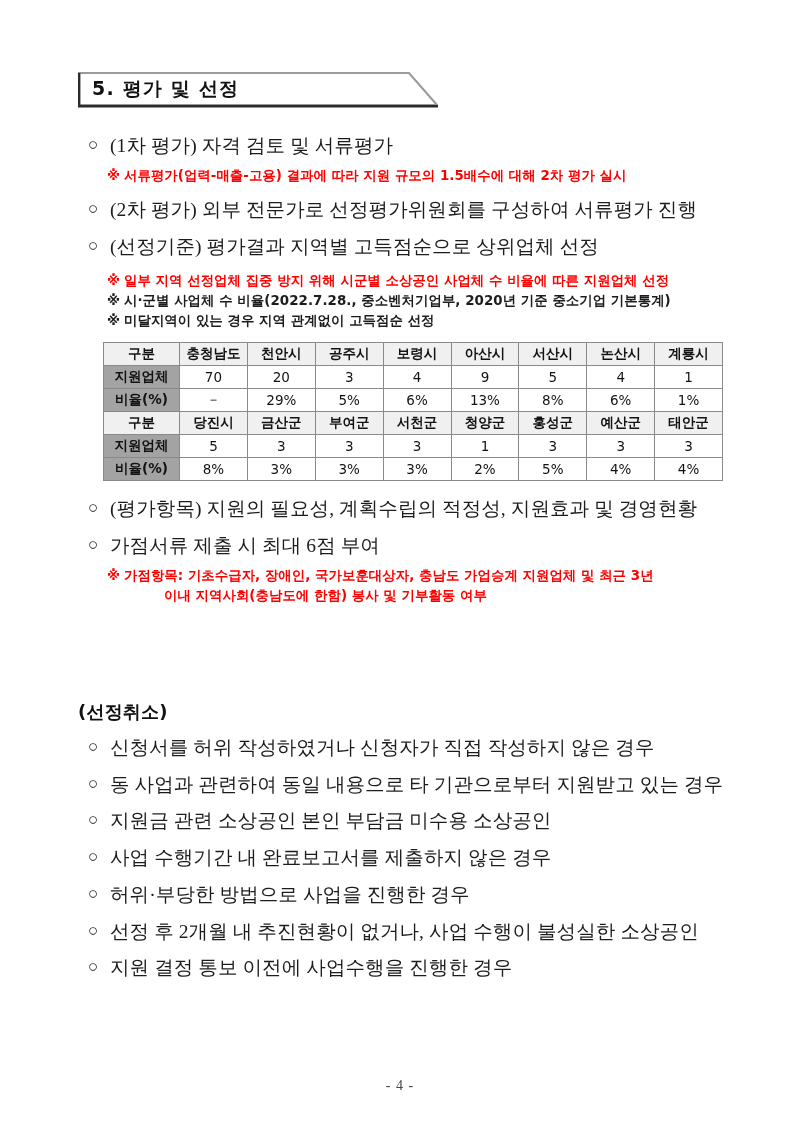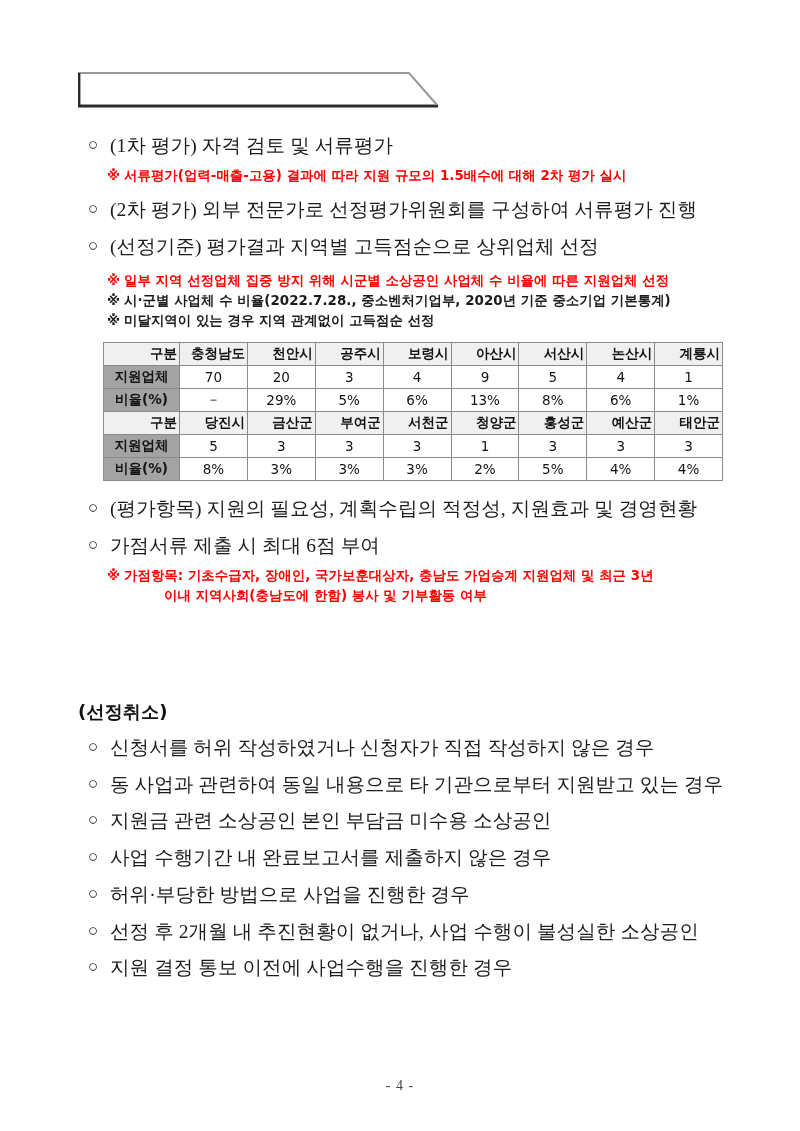--- a/index.html
+++ b/index.html
@@ -116,21 +116,20 @@
     border: 1px solid #8a8a8a;
     text-align: center;
     height: 22px;
     padding: 0 2px;
     color: #121212;
     background: #ffffff;
   }
   .stat-table tr.hdr td {
     background: #f0f0f0;
     font-weight: bold;
-    text-align: right;
   }
   .stat-table td.rowhead {
     background: #a3a3a3;
     font-weight: bold;
   }
   .stat-table tr.hdr td.rowhead {
     background: #f0f0f0;
   }
   .stat-table col.c0 { width: 76px; }
 
@@ -167,20 +166,21 @@
 
 <div class="page">
 
   <div style="height:72px;"></div>
   <div class="section-banner">
     <svg class="banner-shape" viewBox="0 0 360 36" preserveAspectRatio="none">
       <path d="M1,1 L331,1 L359,33 L1,33 Z" fill="#ffffff" stroke="#9a9a9a" stroke-width="2"></path>
       <line x1="0" y1="34.2" x2="360" y2="34.2" stroke="#2b2b2b" stroke-width="2.4"></line>
       <line x1="1.2" y1="1" x2="1.2" y2="34" stroke="#2b2b2b" stroke-width="2.4"></line>
     </svg>
+    <div class="banner-label">5. 평가 및 선정</div>
   </div>
 
   <div class="spacer-24"></div>
 
   <div class="content">
 
     <div class="bullet-line" style="margin-left:88px;">
       <span class="bullet-mark">○</span>
       <span class="bullet-text">(1차 평가) 자격 검토 및 서류평가</span>
     </div>

